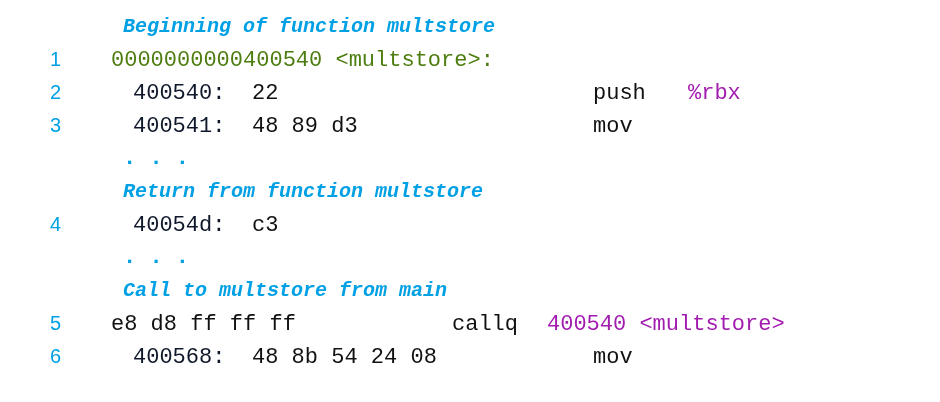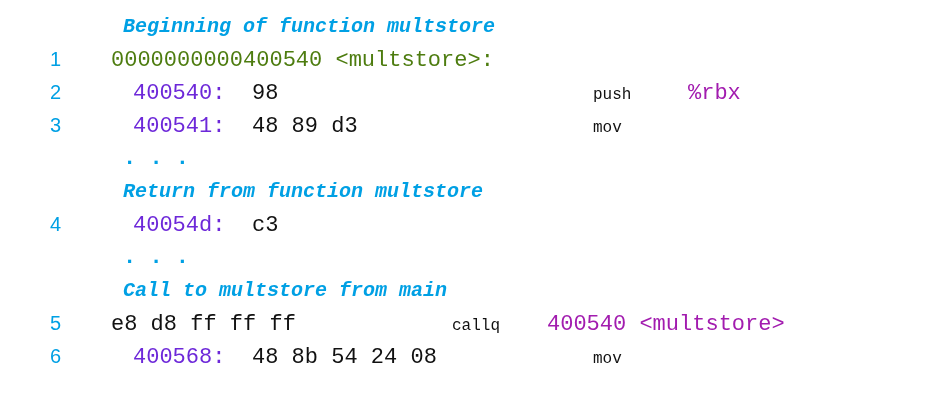--- a/index.html
+++ b/index.html
@@ -57,36 +57,36 @@
     font-weight: bold;
     color: #00a0e4;
     white-space: pre;
   }
   .addr {
     flex: 0 0 141px;
     width: 141px;
     padding-left: 22px;
     box-sizing: border-box;
     font-size: 22px;
-    color: #6d28d9;
+    color: #0f172a;
     white-space: pre;
   }
   .bytes {
     flex: 0 0 341px;
     width: 341px;
     box-sizing: border-box;
     font-size: 22px;
     color: #111111;
     white-space: pre;
   }
   .mnemonic {
     flex: 0 0 95px;
     width: 95px;
     box-sizing: border-box;
-    font-size: 16px;
+    font-size: 22px;
     color: #111111;
     white-space: pre;
   }
   .operands {
     flex: 1 1 auto;
     font-size: 22px;
     color: #a21caf;
     white-space: pre;
   }
 </style>
@@ -102,21 +102,21 @@
     </div>
 
     <div class="row">
       <span class="gutter">1</span>
       <span class="code-text">0000000000400540 &lt;multstore&gt;:</span>
     </div>
 
     <div class="row">
       <span class="gutter">2</span>
       <span class="addr">400540:</span>
-      <span class="bytes">98</span>
+      <span class="bytes">22</span>
       <span class="mnemonic">push</span>
       <span class="operands">%rbx</span>
     </div>
 
     <div class="row">
       <span class="gutter">3</span>
       <span class="addr">400541:</span>
       <span class="bytes">48 89 d3</span>
       <span class="mnemonic">mov</span>
     </div>

